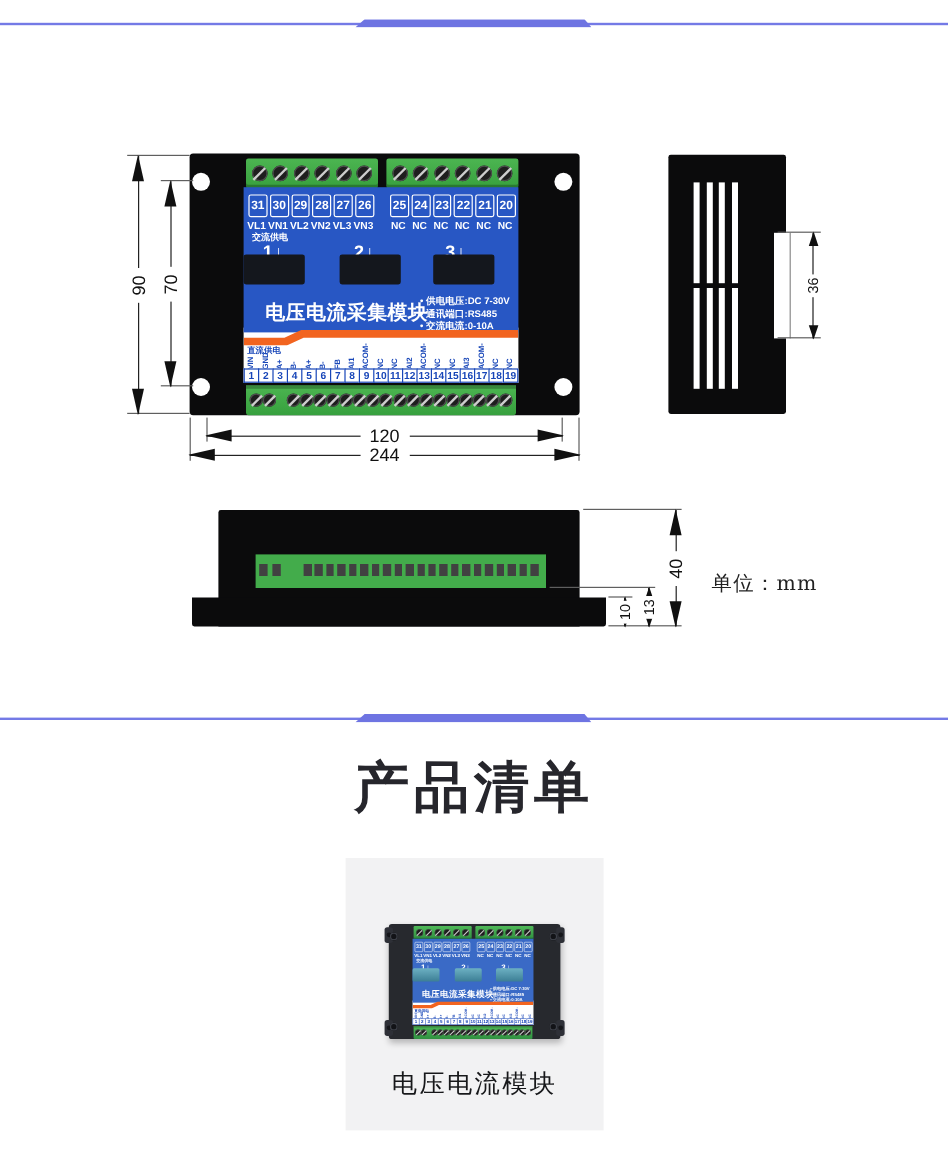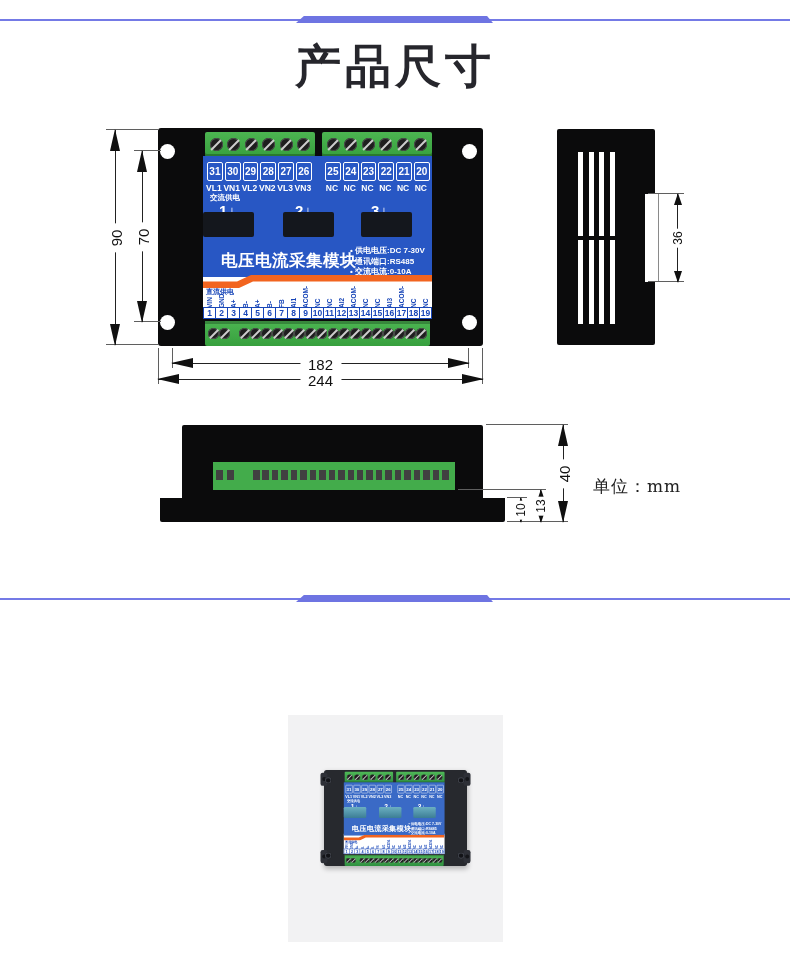--- a/index.html
+++ b/index.html
@@ -112,21 +112,20 @@
   .caption { position:absolute; left:0; top:174px; width:100%; text-align:center; font-size:21px;
              font-weight:500; color:#17181a; letter-spacing:2px; }
 </style>
 </head>
 <body>
 
 <div id="canvas">
 
   <div class="divider-thin" style="top:19px"></div>
   <div class="divider-thick" style="left:296px;top:16px"></div>
-  <div class="sec-title" style="top:36px">产品尺寸</div>
 
   <div id="front-device" class="device" style="left:158px;top:128px">
       <div class="hole" style="left: 2px; top: 16px;"></div>
       <div class="hole" style="left: 304px; top: 16px;"></div>
       <div class="hole" style="left: 2px; top: 187px;"></div>
       <div class="hole" style="left: 304px; top: 187px;"></div>
       <div class="tgreen" style="left: 47px; width: 110px;">
         <div class="screw"></div>
         <div class="screw"></div>
         <div class="screw"></div>
@@ -358,21 +357,21 @@
     <span class="lb">90</span>
   </div>
   <div class="dimv" style="left:142px;top:151px;height:171px">
     <i class="au"></i>
       <i class="ad"></i>
     <span class="lb">70</span>
   </div>
   <div class="dimh" style="left:172px;top:363px;width:297px">
     <i class="al"></i>
       <i class="ar"></i>
-    <span class="lb">182</span>
+    <span class="lb">120</span>
   </div>
   <div class="dimh" style="left:158px;top:379px;width:325px">
     <i class="al"></i>
       <i class="ar"></i>
     <span class="lb">244</span>
   </div>
   <div class="dimv sm" style="left:677px;top:194px;height:88px">
     <i class="au"></i>
       <i class="ad"></i>
     <span class="lb">36</span>
@@ -390,20 +389,21 @@
   <div class="dimv sm" style="left:520px;top:498px;height:24px">
     <i class="au"></i>
       <i class="ad"></i>
     <span class="lb">10</span>
   </div>
 
   <div class="unit">单位：mm</div>
 
   <div class="divider-thin" style="top:598px"></div>
   <div class="divider-thick" style="left:296px;top:595px"></div>
+  <div class="sec-title" style="top:626px">产品清单</div>
 
   <div class="card">
     <div class="mini-wrap">
       <div id="mini-device" class="device mini-dev">
           <div class="ear" style="left: -8px; top: 6px;"></div>
           <div class="ear" style="left: 317px; top: 6px;"></div>
           <div class="ear" style="left: -8px; top: 182px;"></div>
           <div class="ear" style="left: 317px; top: 182px;"></div>
           <div class="hole" style="left: 2px; top: 16px;"></div>
           <div class="hole" style="left: 304px; top: 16px;"></div>
@@ -573,15 +573,16 @@
             <div class="screw sm"></div>
             <div class="screw sm"></div>
             <div class="screw sm"></div>
             <div class="screw sm"></div>
             <div class="screw sm"></div>
             <div class="screw sm"></div>
             <div class="screw sm"></div>
           </div>
         </div>
     </div>
+    <div class="caption">电压电流模块</div>
   </div>
 
 </div>
 
 </body></html>

